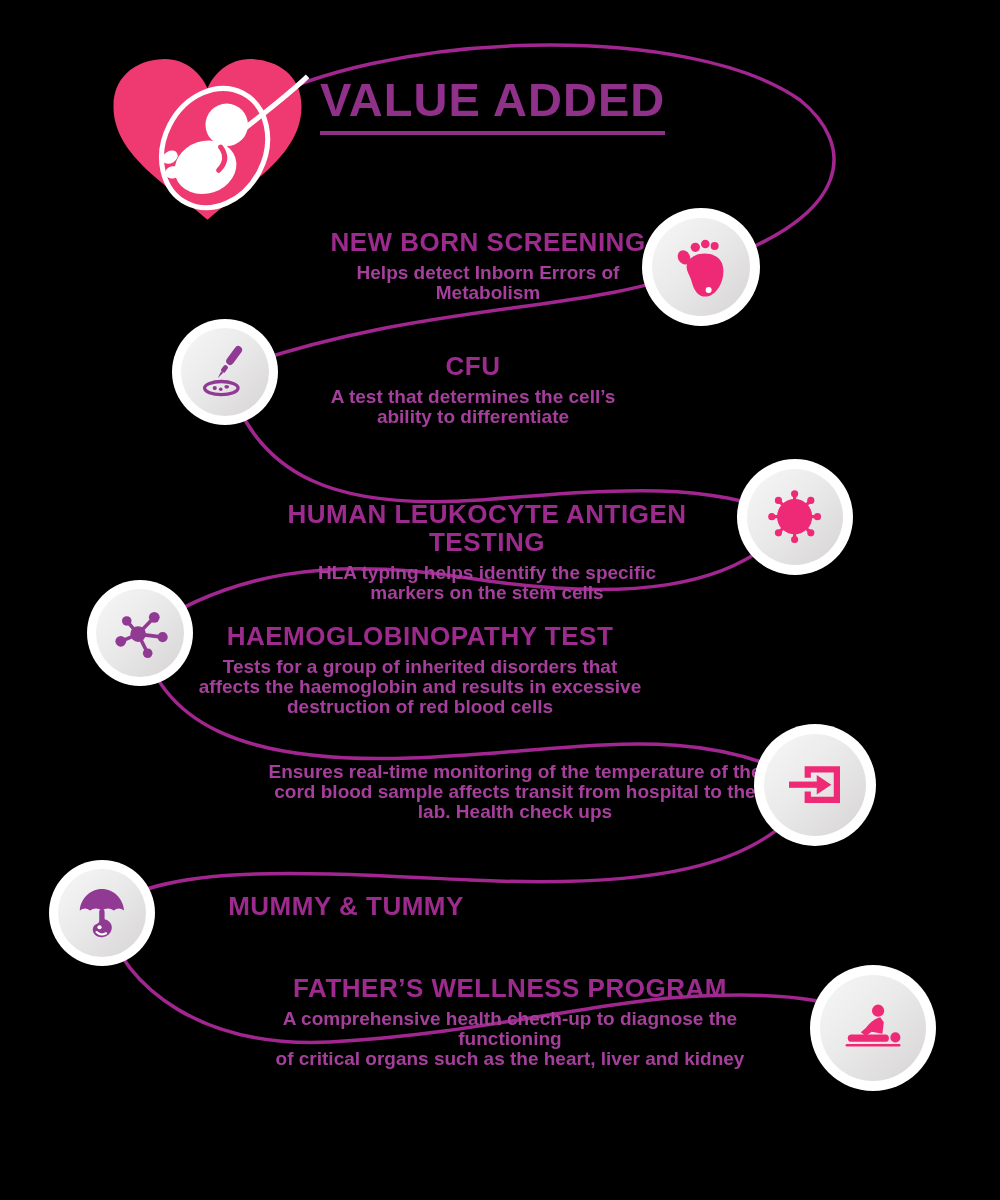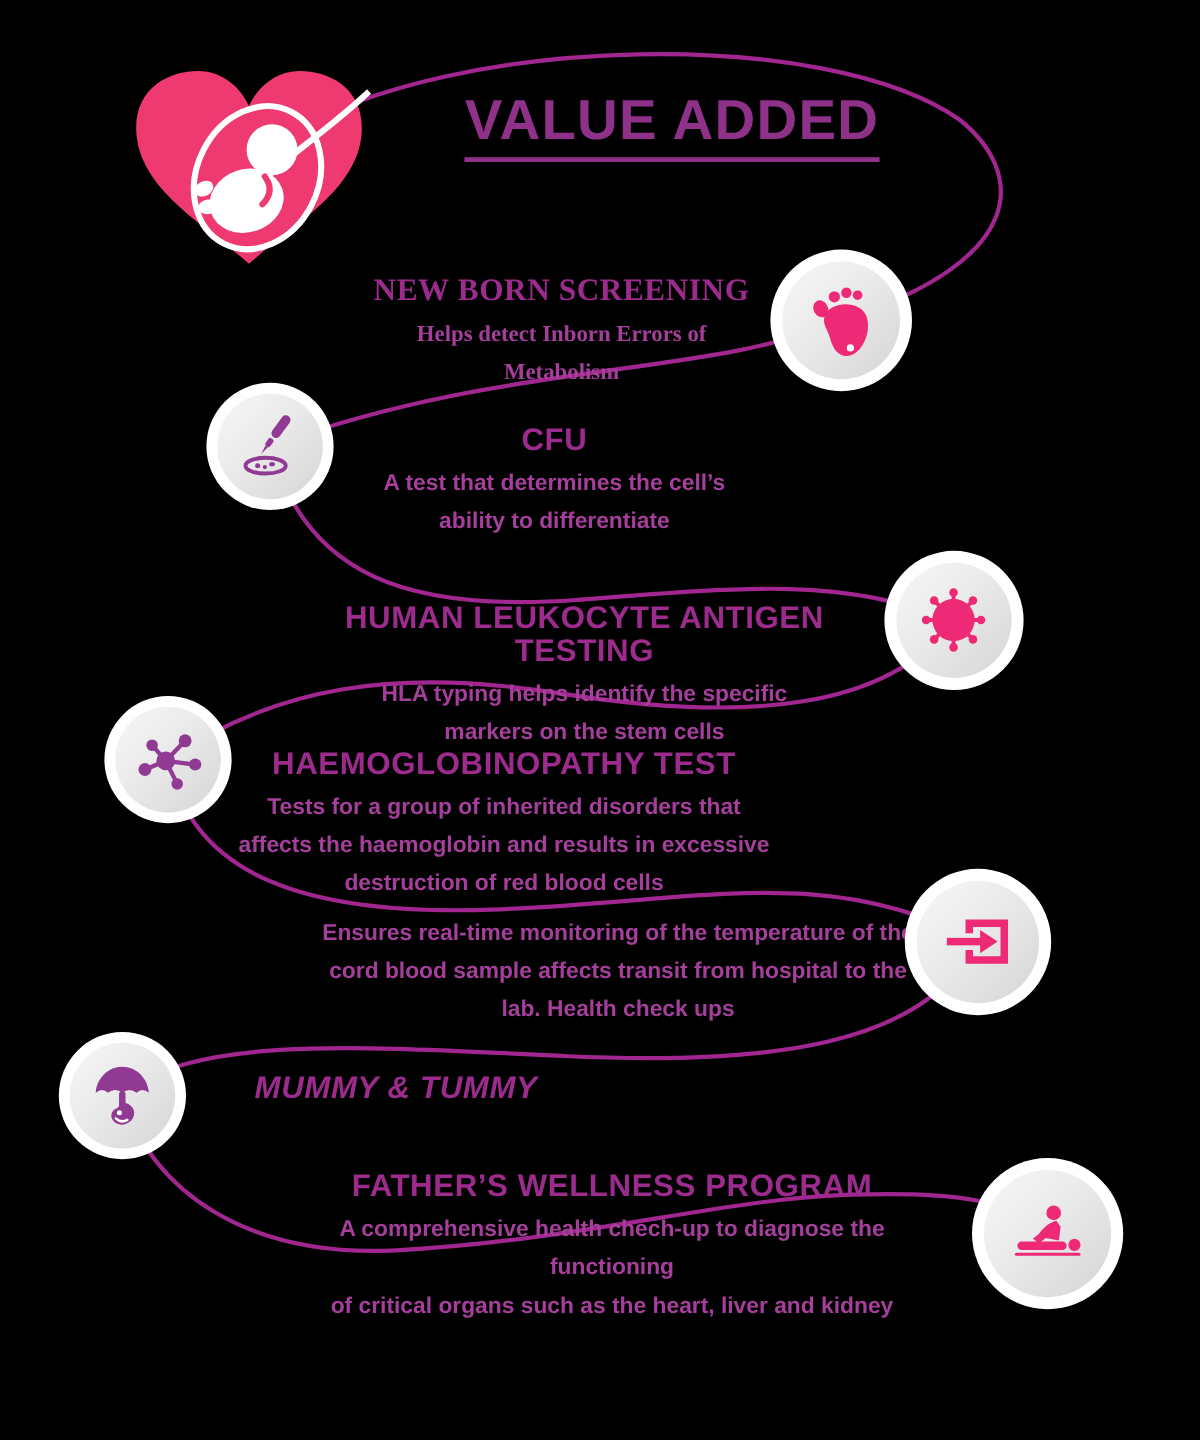--- a/index.html
+++ b/index.html
@@ -1,31 +1,31 @@
 <!DOCTYPE html>
 <html><head>
 <meta charset="utf-8">
 <style>
   html,body{margin:0;padding:0;background:#000;}
   .stage{position:relative;width:1000px;height:1200px;background:#000;overflow:hidden;
          font-family:"Liberation Sans", sans-serif;}
   .curve-svg{position:absolute;left:0;top:0;z-index:1;}
   .logo{position:absolute;left:100px;top:50px;width:215px;height:182px;z-index:3;}
-  .title{position:absolute;left:320px;top:70px;width:480px;z-index:2;text-align:center;
+  .title{position:absolute;left:320px;top:70px;width:480px;z-index:2;text-align:left;
          font-weight:700;font-size:47px;line-height:60px;color:#8f3089;letter-spacing:1px;}
   .title .uline{display:inline-block;border-bottom:4px solid #8f3089;padding-bottom:1px;}
   .svc{position:absolute;z-index:2;text-align:center;}
   .svc h2{margin:0 0 7px 0;font-size:26px;line-height:28px;font-weight:700;color:#9c2b8d;letter-spacing:0.5px;}
-  .svc p{margin:0;font-size:19px;line-height:32px;font-weight:700;color:#a53f9b;white-space:pre-line;}
-  .s1{left:268px;top:228px;width:400px;font-family:Liberation Serif, serif;}
-  .s2{left:282px;top:352px;width:360px;}
+  .svc p{margin:0;font-size:19px;line-height:20px;font-weight:700;color:#a53f9b;white-space:pre-line;}
+  .s1{left:288px;top:228px;width:400px;}
+  .s2{left:293px;top:352px;width:360px;}
   .s3{left:267px;top:500px;width:440px;}
   .s4{left:190px;top:622px;width:460px;}
   .s5{left:255px;top:762px;width:520px;}
-  .s6{left:150px;top:892px;width:360px;font-style:italic;}
+  .s6{left:166px;top:892px;width:360px;}
   .s7{left:230px;top:974px;width:560px;}
   .node{position:absolute;z-index:2;background:#fff;border-radius:50%;
         display:flex;align-items:center;justify-content:center;}
   .disc{border-radius:50%;background:linear-gradient(135deg,#f8f7f7 0%,#ebeaea 45%,#d6d4d5 100%);
         display:flex;align-items:center;justify-content:center;}
   .n1{left:642px;top:208px;width:118px;height:118px;}  .n1 .disc{width:98px;height:98px;}
   .n2{left:172px;top:319px;width:106px;height:106px;}  .n2 .disc{width:88px;height:88px;}
   .n3{left:737px;top:459px;width:116px;height:116px;}  .n3 .disc{width:96px;height:96px;}
   .n4{left:87px;top:580px;width:106px;height:106px;}   .n4 .disc{width:88px;height:88px;}
   .n5{left:754px;top:724px;width:122px;height:122px;}  .n5 .disc{width:102px;height:102px;}

